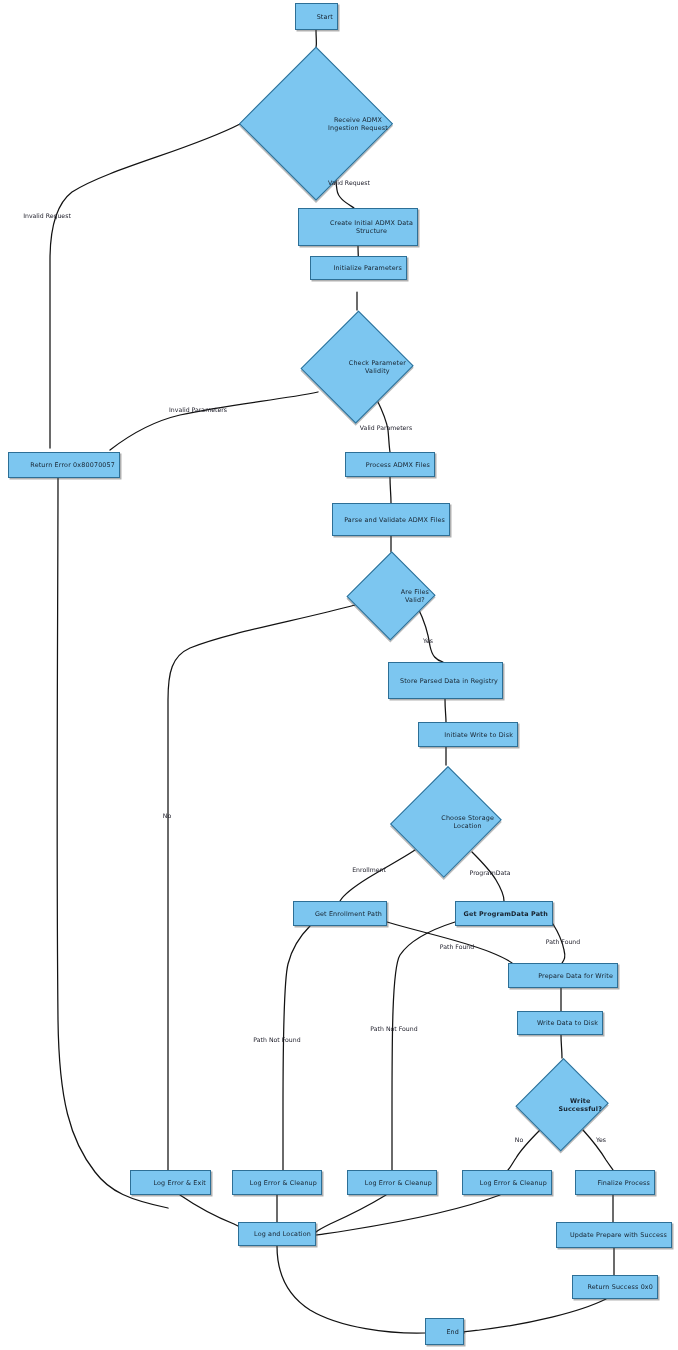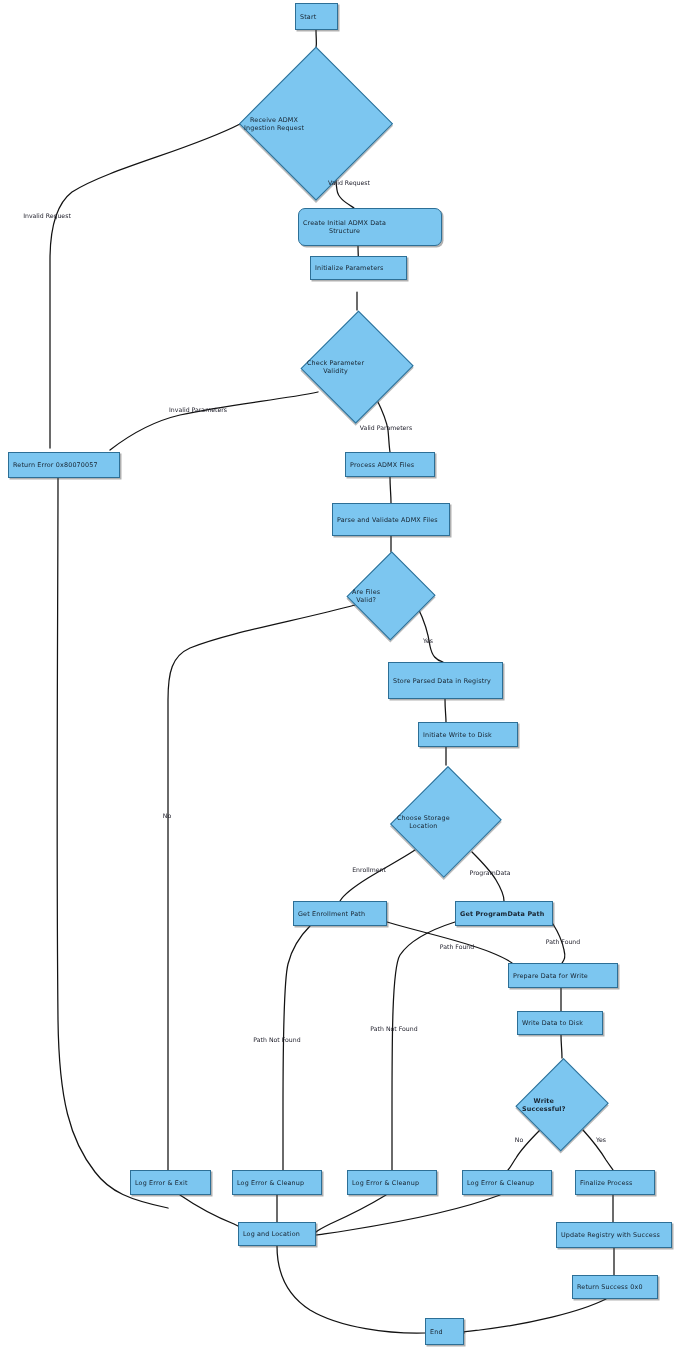--- a/index.html
+++ b/index.html
@@ -21,21 +21,21 @@
     top: 0;
     width: 678px;
     height: 1350px;
     pointer-events: none;
   }
   .node {
     position: absolute;
     box-sizing: border-box;
     display: flex;
     align-items: center;
-    justify-content: flex-start;
+    justify-content: flex-end;
     text-align: center;
     color: #16222e;
     line-height: 1.25;
     z-index: 3;
   }
   .node.rect {
     background: #7cc6f0;
     border: 1px solid #2d6f96;
     box-shadow: 1.5px 1.5px 0 rgba(80,80,80,0.45);
   }
@@ -134,21 +134,21 @@
     <div class="edge-label" style="left: 519px; top: 1139px;">No</div>
     <div class="edge-label" style="left: 601px; top: 1139px;">Yes</div>
     <div class="node rect" style="left: 295px; top: 3px; width: 43px; height: 27px;">
       <span class="lbl">Start</span>
     </div>
     <div class="node diamond" style="left: 240px; top: 48px; width: 152px; height: 152px;">
       <div class="dia-shape"></div>
       <span class="lbl">Receive ADMX
 Ingestion Request</span>
     </div>
-    <div class="node rect" style="left: 298px; top: 208px; width: 144px; height: 38px; border-radius: 7px;">
+    <div class="node rect" style="left: 298px; top: 208px; width: 120px; height: 38px;">
       <span class="lbl">Create Initial ADMX Data
 Structure</span>
     </div>
     <div class="node rect" style="left: 310px; top: 256px; width: 97px; height: 24px;">
       <span class="lbl">Initialize Parameters</span>
     </div>
     <div class="node diamond" style="left: 303px; top: 310px; width: 107px; height: 113px;">
       <div class="dia-shape"></div>
       <span class="lbl">Check Parameter
 Validity</span>
@@ -207,21 +207,21 @@
     <div class="node rect" style="left: 462px; top: 1170px; width: 90px; height: 25px;">
       <span class="lbl">Log Error &amp; Cleanup</span>
     </div>
     <div class="node rect" style="left: 575px; top: 1170px; width: 80px; height: 25px;">
       <span class="lbl">Finalize Process</span>
     </div>
     <div class="node rect" style="left: 238px; top: 1222px; width: 78px; height: 24px;">
       <span class="lbl">Log and Location</span>
     </div>
     <div class="node rect" style="left: 556px; top: 1222px; width: 116px; height: 26px;">
-      <span class="lbl">Update Registry with Success</span>
+      <span class="lbl">Update Prepare with Success</span>
     </div>
     <div class="node rect" style="left: 572px; top: 1275px; width: 86px; height: 24px;">
       <span class="lbl">Return Success 0x0</span>
     </div>
     <div class="node rect" style="left: 425px; top: 1318px; width: 39px; height: 27px;">
       <span class="lbl">End</span>
     </div>
   </div>
 
 </body></html>

